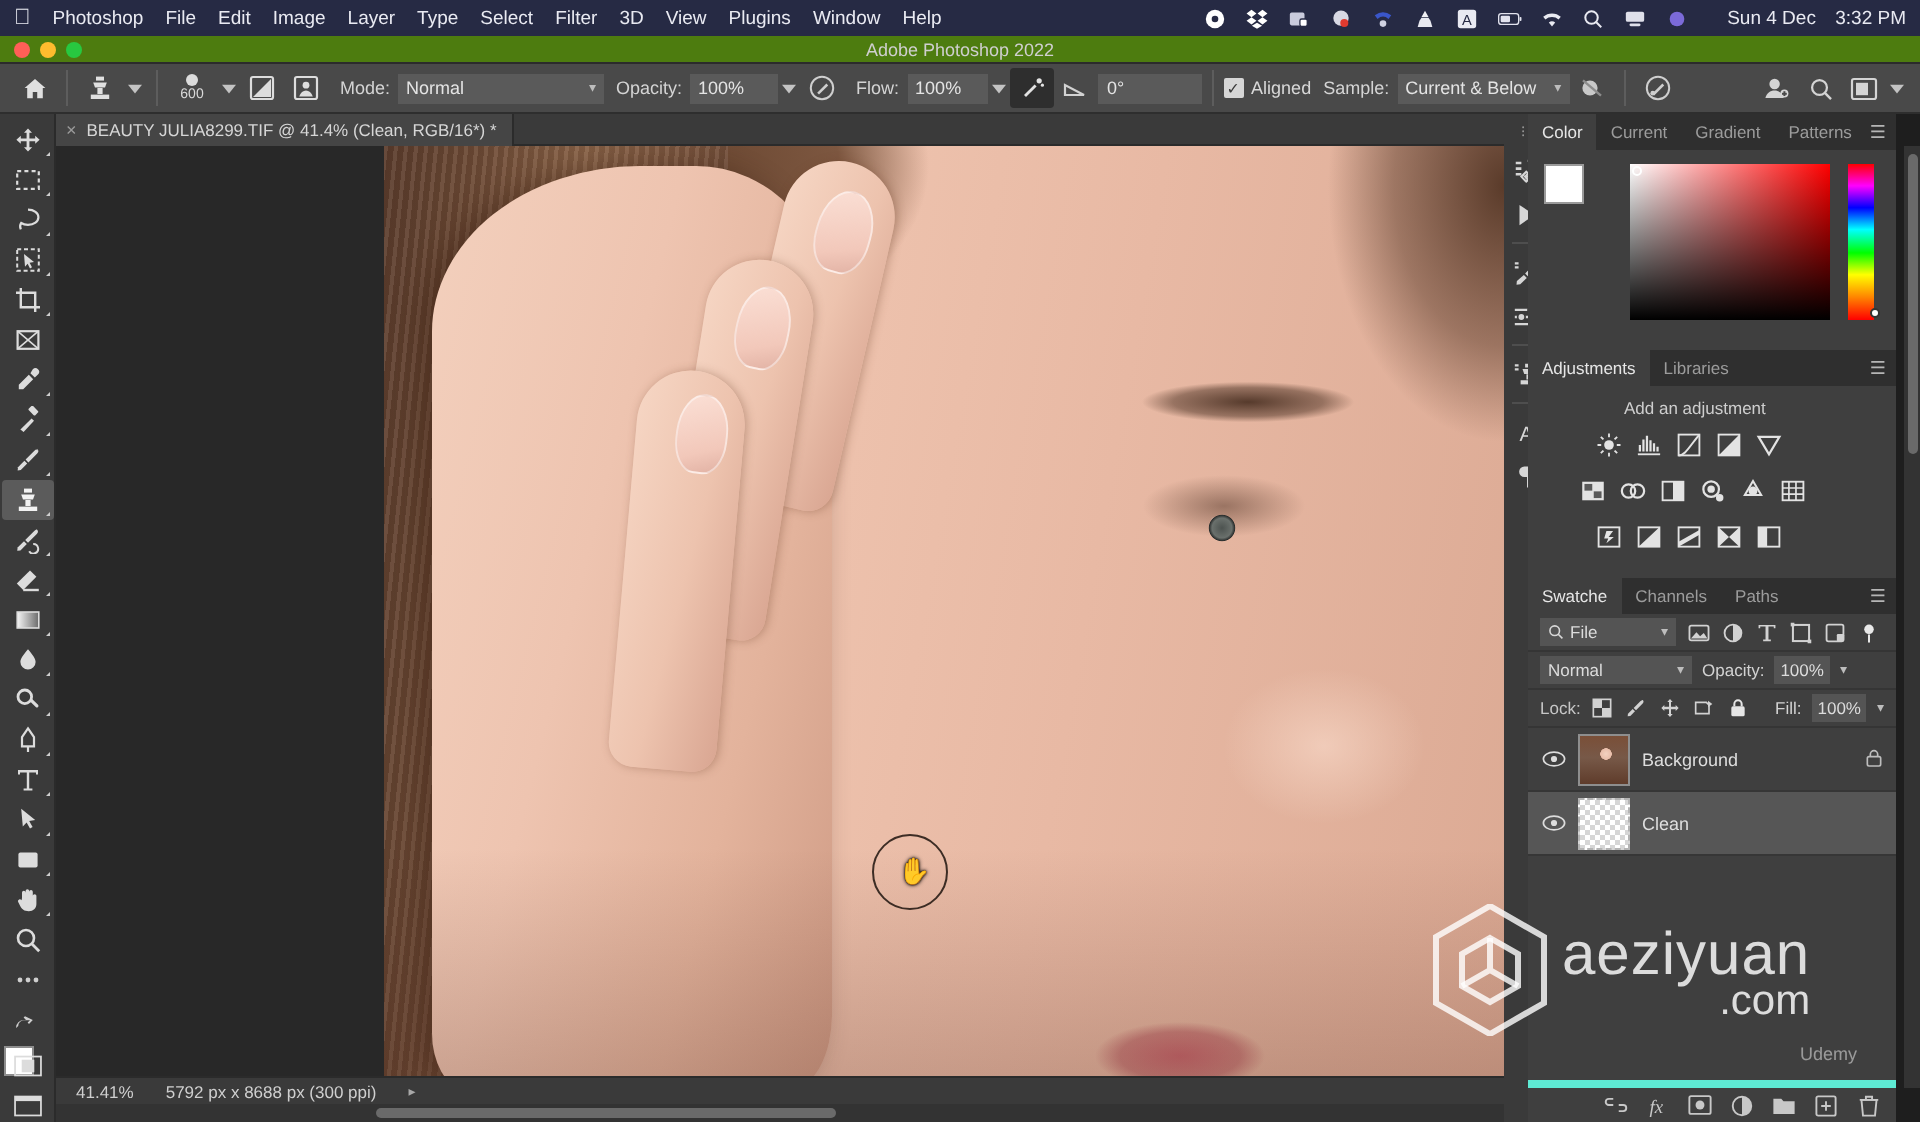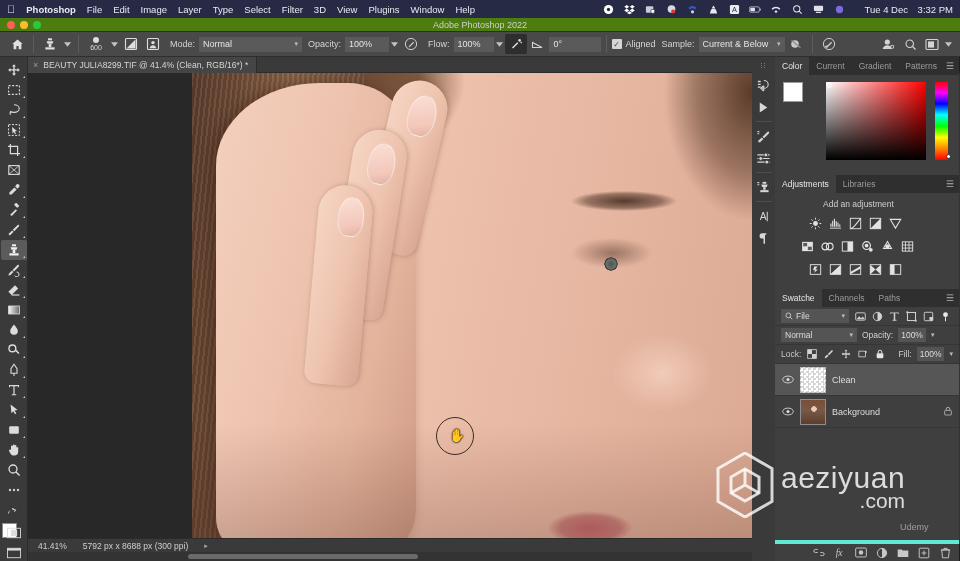--- a/index.html
+++ b/index.html
@@ -15,21 +15,21 @@
   
   .macbar {
     position: absolute; left: 0; top: 0; width: 960px; height: 18px;
     background: #262a44;
     display: flex; align-items: center;
     color: #e9eaf2; font-size: 9.5px;
     padding: 0 7px;
   }
   .macbar .apple { font-size: 11px; margin-right: 11px; line-height: 1; }
   .macbar .mi { margin-right: 11px; white-space: nowrap; }
-  .macbar .mi.bold { font-weight: bold; }
+  .macbar .mi.bold { font-weight: normal; }
   .macbar .spacer { flex: 1; }
   .macbar .sysicon {
     margin-right: 9px; display: inline-flex; align-items: center; justify-content: center;
     width: 12px; height: 12px;
   }
   .macbar .clock { margin-left: 3px; white-space: nowrap; font-size: 9.5px; }
   .macbar .clock span { margin-left: 7px; }
 
   
   .pstitle {
@@ -228,21 +228,21 @@
     display: flex; flex-direction: column; align-items: center; padding-top: 4px;
   }
   .rail .rdots { font-size: 7px; color: #9a9a9a; letter-spacing: 1px; margin-bottom: 4px; }
   .rail .ritem {
     width: 22px; height: 22px; display: flex; align-items: center; justify-content: center;
   }
   .rail .rdiv { width: 16px; height: 1px; background: #4e4e4e; margin: 3px 0; }
 
   
   .panels {
-    position: absolute; right: 1px; top: 57px; width: 184px; height: 504px;
+    position: absolute; right: 12px; top: 57px; width: 184px; height: 504px;
     background: #3a3a3a; display: flex; flex-direction: column;
   }
   .ptabs {
     height: 18px; background: #2f2f2f; display: flex; align-items: stretch;
     position: relative;
   }
   .ptab {
     padding: 0 7px; display: flex; align-items: center;
     font-size: 8.5px; color: #9c9c9c; white-space: nowrap;
   }
@@ -428,21 +428,21 @@
           <rect x="1" y="2" width="10" height="5.5" rx="1" fill="#dfe0ea"></rect>
           <rect x="3" y="8.5" width="6" height="1.4" rx=".7" fill="#dfe0ea"></rect>
         </svg>
     </span>
     <span class="sysicon">
       <svg width="11" height="11" viewBox="0 0 12 12">
           <circle cx="6" cy="6" r="4" fill="#7b6ad8"></circle>
         </svg>
     </span>
     <span class="clock">
-      <span>Tue 4 Dec</span>
+      <span>Sun 4 Dec</span>
       <span>3:32 PM</span>
     </span>
   </div>
 
   <div class="pstitle">
     <div class="traffic">
       <i style="background:#ff5f57"></i>
       <i style="background:#febc2e"></i>
       <i style="background:#28c840"></i>
     </div>
@@ -1094,46 +1094,46 @@
             </svg>
         </span>
         <span class="lspacer"></span>
         <span>Fill:</span>
         <span class="opfield">
           <span>100%</span>
         </span>
         <span class="cv" style="font-size:7px;color:#bdbdbd">▾</span>
       </div>
 
-      <div class="layeritem sel">
-        <span class="eye">
-          <svg width="12" height="9" viewBox="0 0 14 10">
-              <ellipse cx="7" cy="5" rx="6.2" ry="4" fill="none" stroke="#dcdcdc" stroke-width="1"></ellipse>
-              <circle cx="7" cy="5" r="1.8" fill="#dcdcdc"></circle>
-            </svg>
-        </span>
-        <span class="thumb empty"></span>
-        <span>Clean</span>
-      </div>
-
       <div class="layeritem">
         <span class="eye">
           <svg width="12" height="9" viewBox="0 0 14 10">
               <ellipse cx="7" cy="5" rx="6.2" ry="4" fill="none" stroke="#dcdcdc" stroke-width="1"></ellipse>
               <circle cx="7" cy="5" r="1.8" fill="#dcdcdc"></circle>
             </svg>
         </span>
         <span class="thumb pic"></span>
         <span>Background</span>
         <span class="lockico">
           <svg width="10" height="10" viewBox="0 0 12 12">
               <rect x="2" y="5.2" width="8" height="5.6" rx="1" fill="none" stroke="#bdbdbd" stroke-width="1"></rect>
               <path d="M3.8 5.2V3.8a2.2 2.2 0 014.4 0v1.4" fill="none" stroke="#bdbdbd" stroke-width="1"></path>
             </svg>
         </span>
+      </div>
+
+      <div class="layeritem sel">
+        <span class="eye">
+          <svg width="12" height="9" viewBox="0 0 14 10">
+              <ellipse cx="7" cy="5" rx="6.2" ry="4" fill="none" stroke="#dcdcdc" stroke-width="1"></ellipse>
+              <circle cx="7" cy="5" r="1.8" fill="#dcdcdc"></circle>
+            </svg>
+        </span>
+        <span class="thumb empty"></span>
+        <span>Clean</span>
       </div>
 
       <div class="lspacer"></div>
 
       <div class="lfooter">
         <span class="fi">
           <svg width="13" height="9" viewBox="0 0 14 10">
               <path d="M5.4 5H2.8a1.8 1.8 0 110-3.6h2.6M8.6 5h2.6a1.8 1.8 0 110 3.6H8.6" fill="none" stroke="#c8c8c8" stroke-width="1.1"></path>
             </svg>
         </span>

